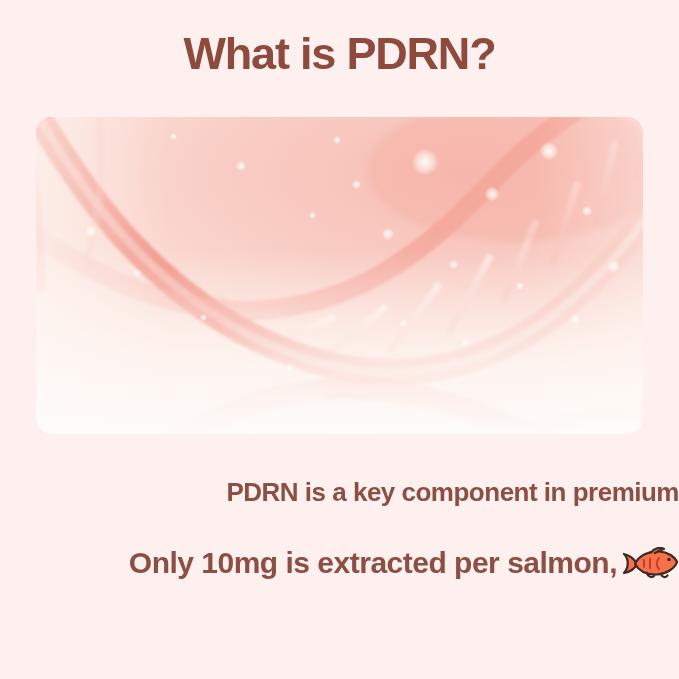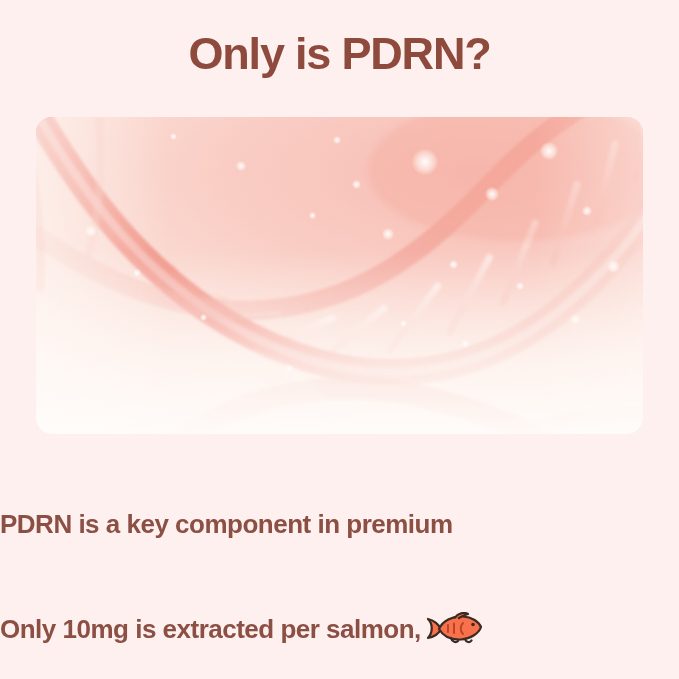--- a/index.html
+++ b/index.html
@@ -59,42 +59,41 @@
   .bokeh i {
     position:absolute;
     border-radius:50%;
     background:radial-gradient(circle, rgba(255,255,255,.95) 0%, rgba(255,245,240,.55) 45%, rgba(255,240,235,0) 75%);
   }
 
   
   .copy {
     position:absolute;
     left:0; width:679px;
-    text-align:left;
+    text-align:right;
     color:#8c4f44;
     font-weight:bold;
     letter-spacing:-0.5px;
-    margin-top:32px;
   }
   .copy-1 { top:476px; font-size:26px; line-height:1.25; }
-  .copy-2 { top:580px; font-size:26px; line-height:1.3; }
+  .copy-2 { top:543px; font-size:30px; line-height:1.3; }
 
   .fish-wrap {
     display:inline-block;
     vertical-align:-6px;
     margin-left:4px;
     width:58px; height:32px;
   }
 </style>
 </head>
 <body>
 
 <div class="page">
 
-  <h1 class="title">Only is PDRN?</h1>
+  <h1 class="title">What is PDRN?</h1>
 
   <div class="hero">
 
     <div class="hero-layer hero-base"></div>
 
     <svg class="helix" viewBox="0 0 720 400" preserveAspectRatio="none">
       <defs>
         <linearGradient id="strandA" x1="0" y1="0" x2="1" y2="0">
           <stop offset="0%" stop-color="#f19a8d" stop-opacity=".85"></stop>
           <stop offset="30%" stop-color="#ef8375" stop-opacity=".95"></stop>

